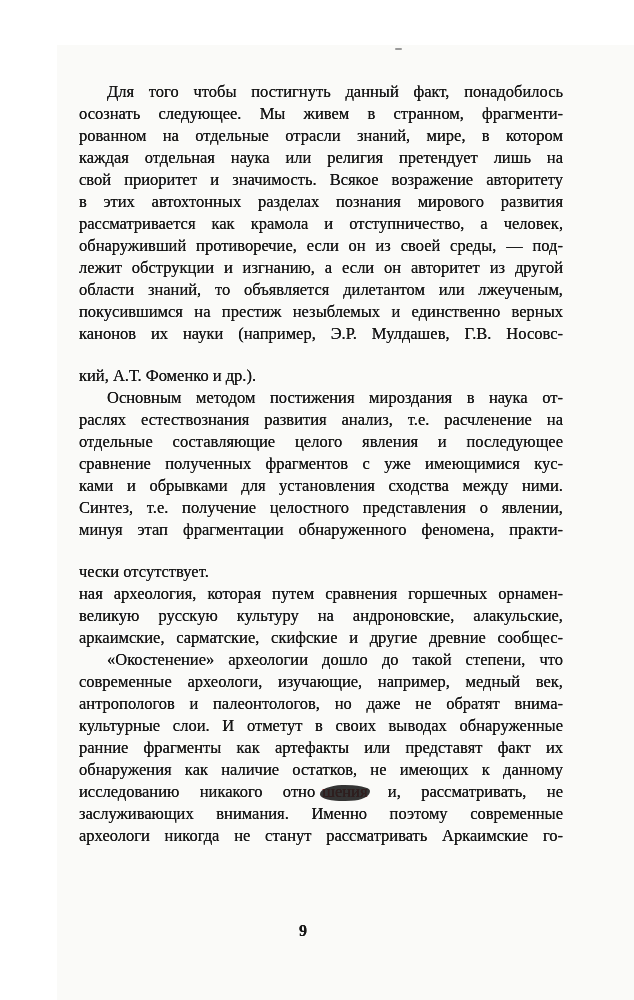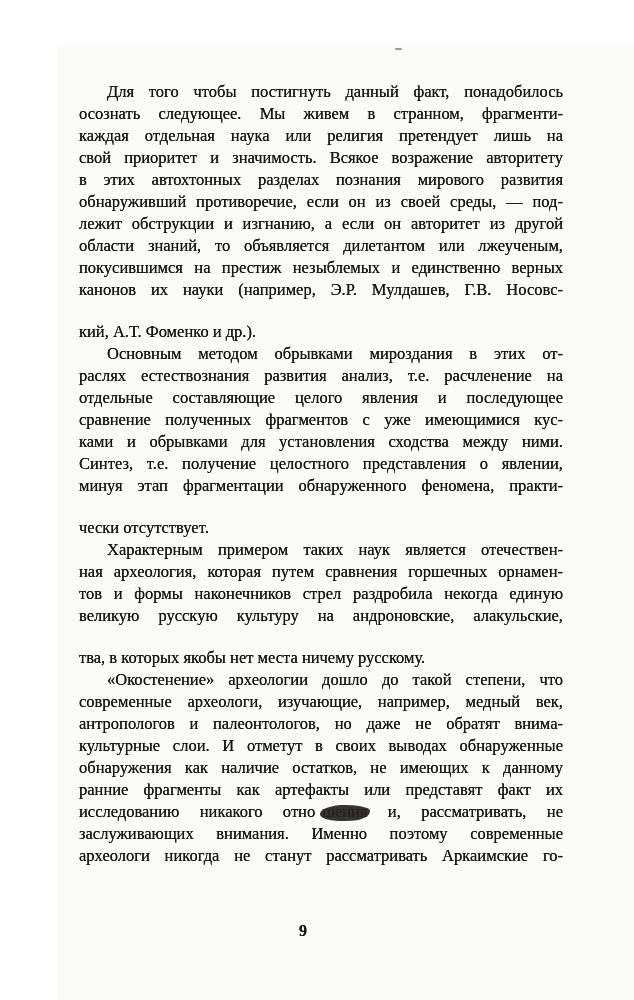--- a/index.html
+++ b/index.html
@@ -90,53 +90,53 @@
 </head>
 <body>
 
 <div class="page">
   <div class="scan-area"></div>
   <div class="speck"></div>
   <div class="text-block">
       <div class="paragraph">
         <div class="line first">Для того чтобы постигнуть данный факт, понадобилось</div>
         <div class="line">осознать следующее. Мы живем в странном, фрагменти-</div>
+        <div class="line">рованном на отдельные отрасли знаний, мире, в котором</div>
         <div class="line">каждая отдельная наука или религия претендует лишь на</div>
         <div class="line">свой приоритет и значимость. Всякое возражение авторитету</div>
         <div class="line">в этих автохтонных разделах познания мирового развития</div>
+        <div class="line">рассматривается как крамола и отступничество, а человек,</div>
         <div class="line">обнаруживший противоречие, если он из своей среды, — под-</div>
         <div class="line">лежит обструкции и изгнанию, а если он авторитет из другой</div>
         <div class="line">области знаний, то объявляется дилетантом или лжеученым,</div>
         <div class="line">покусившимся на престиж незыблемых и единственно верных</div>
         <div class="line">канонов их науки (например, Э.Р. Мулдашев, Г.В. Носовс-</div>
         <div class="line endline">кий, А.Т. Фоменко и др.).</div>
       </div>
       <div class="paragraph">
-        <div class="line first">Основным методом обрывками мироздания в этих от-</div>
+        <div class="line first">Основным методом постижения мироздания в наука от-</div>
         <div class="line">раслях естествознания развития анализ, т.е. расчленение на</div>
         <div class="line">отдельные составляющие целого явления и последующее</div>
         <div class="line">сравнение полученных фрагментов с уже имеющимися кус-</div>
         <div class="line">ками и обрывками для установления сходства между ними.</div>
         <div class="line">Синтез, т.е. получение целостного представления о явлении,</div>
         <div class="line">минуя этап фрагментации обнаруженного феномена, практи-</div>
         <div class="line endline">чески отсутствует.</div>
       </div>
       <div class="paragraph">
-        <div class="line first">Характерным примером таких наук является отечествен-</div>
         <div class="line">ная археология, которая путем сравнения горшечных орнамен-</div>
-        <div class="line">тов и формы наконечников стрел раздробила некогда единую</div>
         <div class="line">великую русскую культуру на андроновские, алакульские,</div>
-        <div class="line endline">тва, в которых якобы нет места ничему русскому.</div>
+        <div class="line">аркаимские, сарматские, скифские и другие древние сообщес-</div>
       </div>
       <div class="paragraph">
         <div class="line first">«Окостенение» археологии дошло до такой степени, что</div>
         <div class="line">современные археологи, изучающие, например, медный век,</div>
         <div class="line">антропологов и палеонтологов, но даже не обратят внима-</div>
         <div class="line">культурные слои. И отметут в своих выводах обнаруженные</div>
+        <div class="line">ранние фрагменты как артефакты или представят факт их</div>
         <div class="line">обнаружения как наличие остатков, не имеющих к данному</div>
-        <div class="line">ранние фрагменты как артефакты или представят факт их</div>
         <div class="line"><span>исследованию никакого отно</span><span class="smudge">шения</span><span> и, рассматривать, не</span></div>
         <div class="line">заслуживающих внимания. Именно поэтому современные</div>
         <div class="line">археологи никогда не станут рассматривать Аркаимские го-</div>
       </div>
     </div>
   <div class="page-number">9</div>
 </div>
 
 </body></html>

